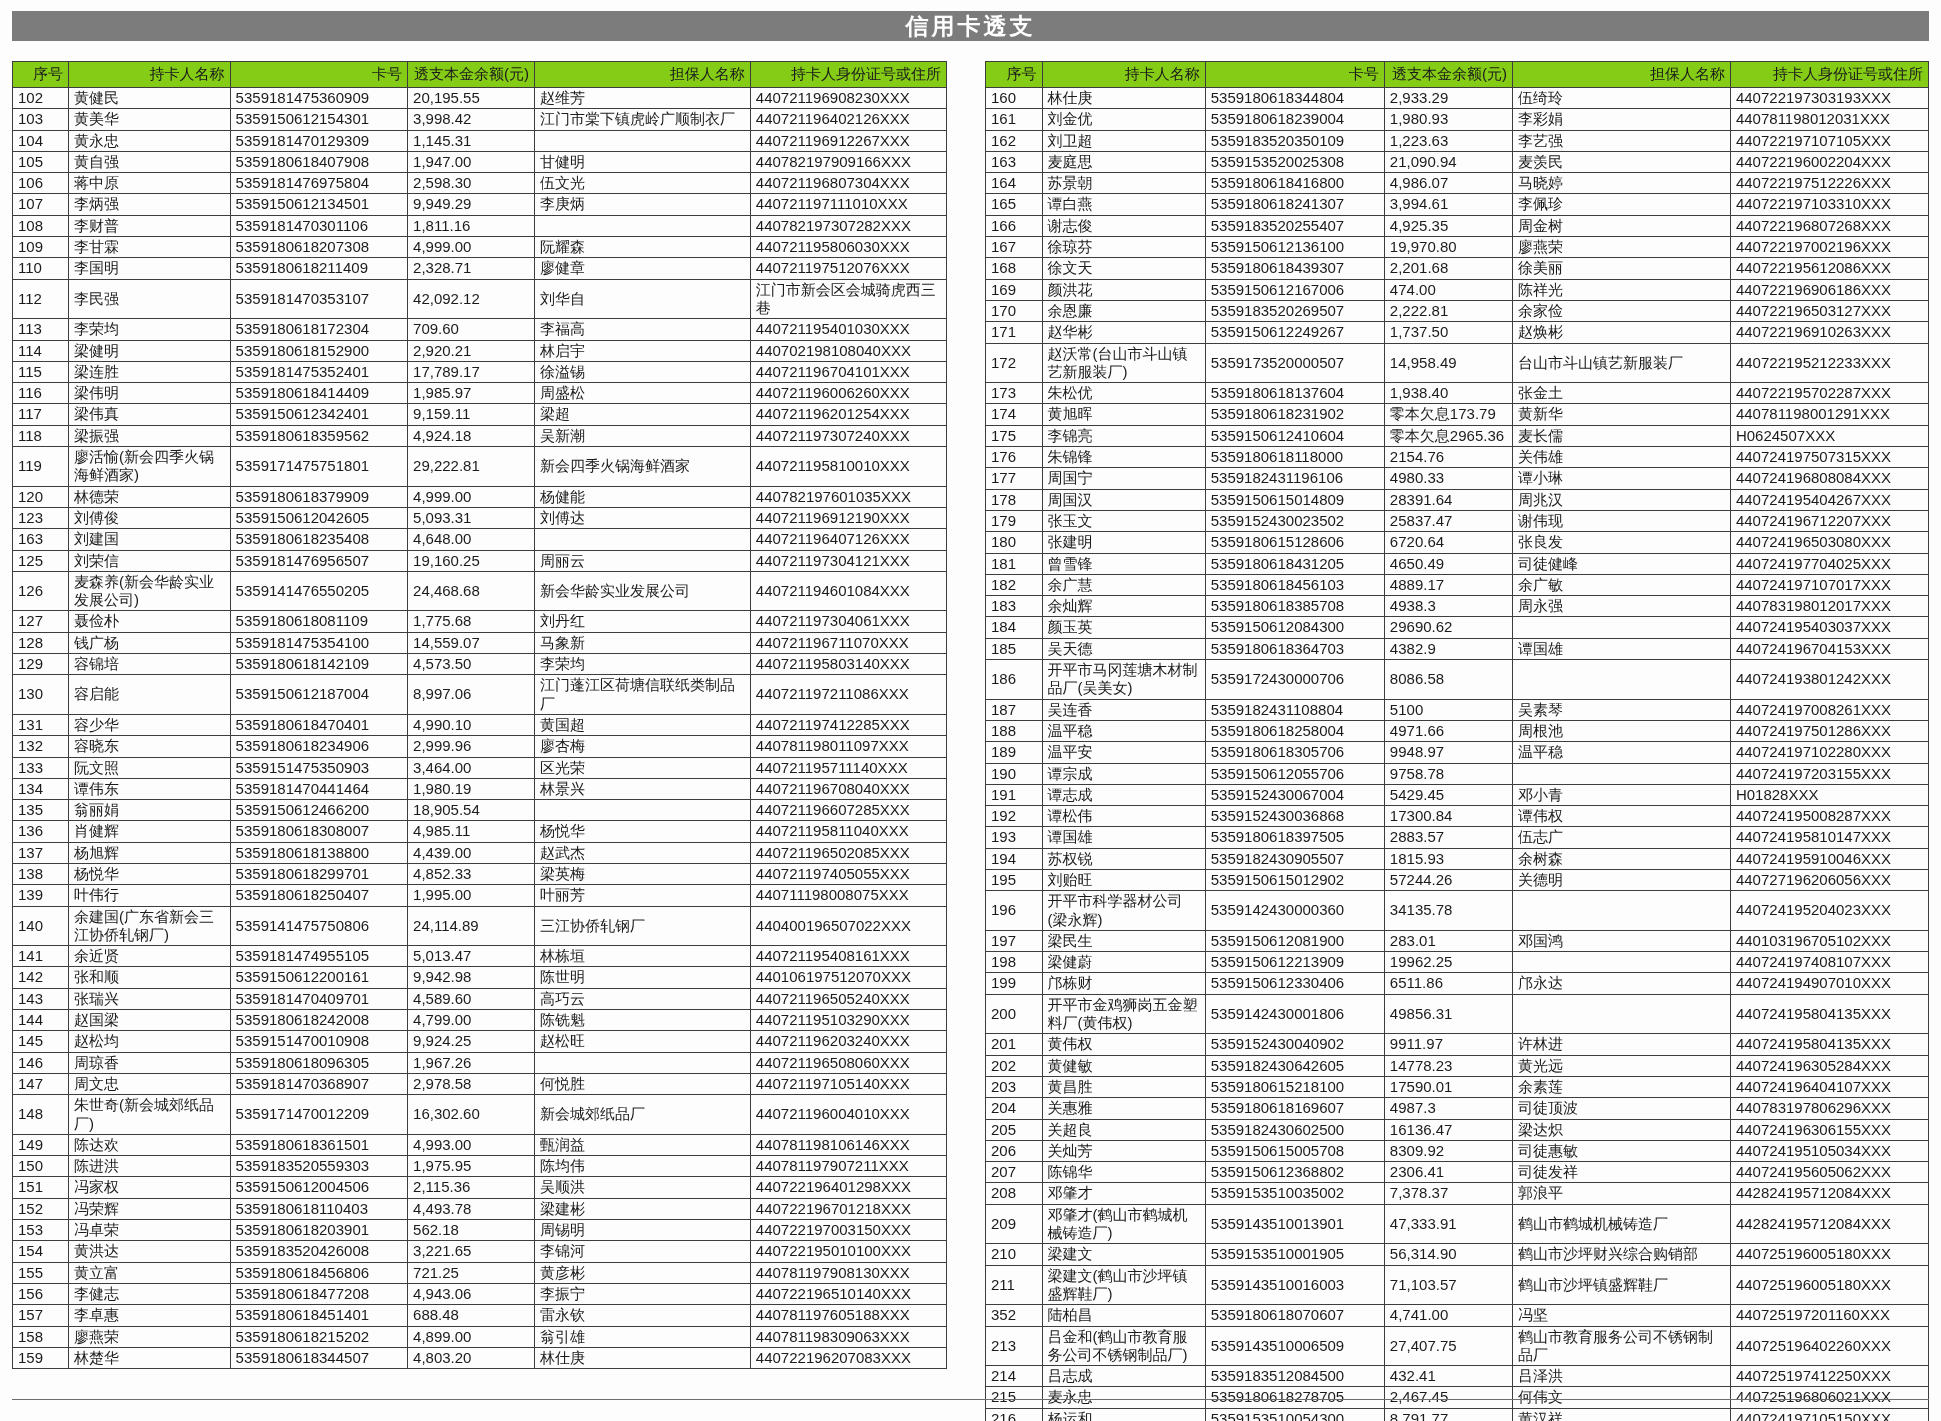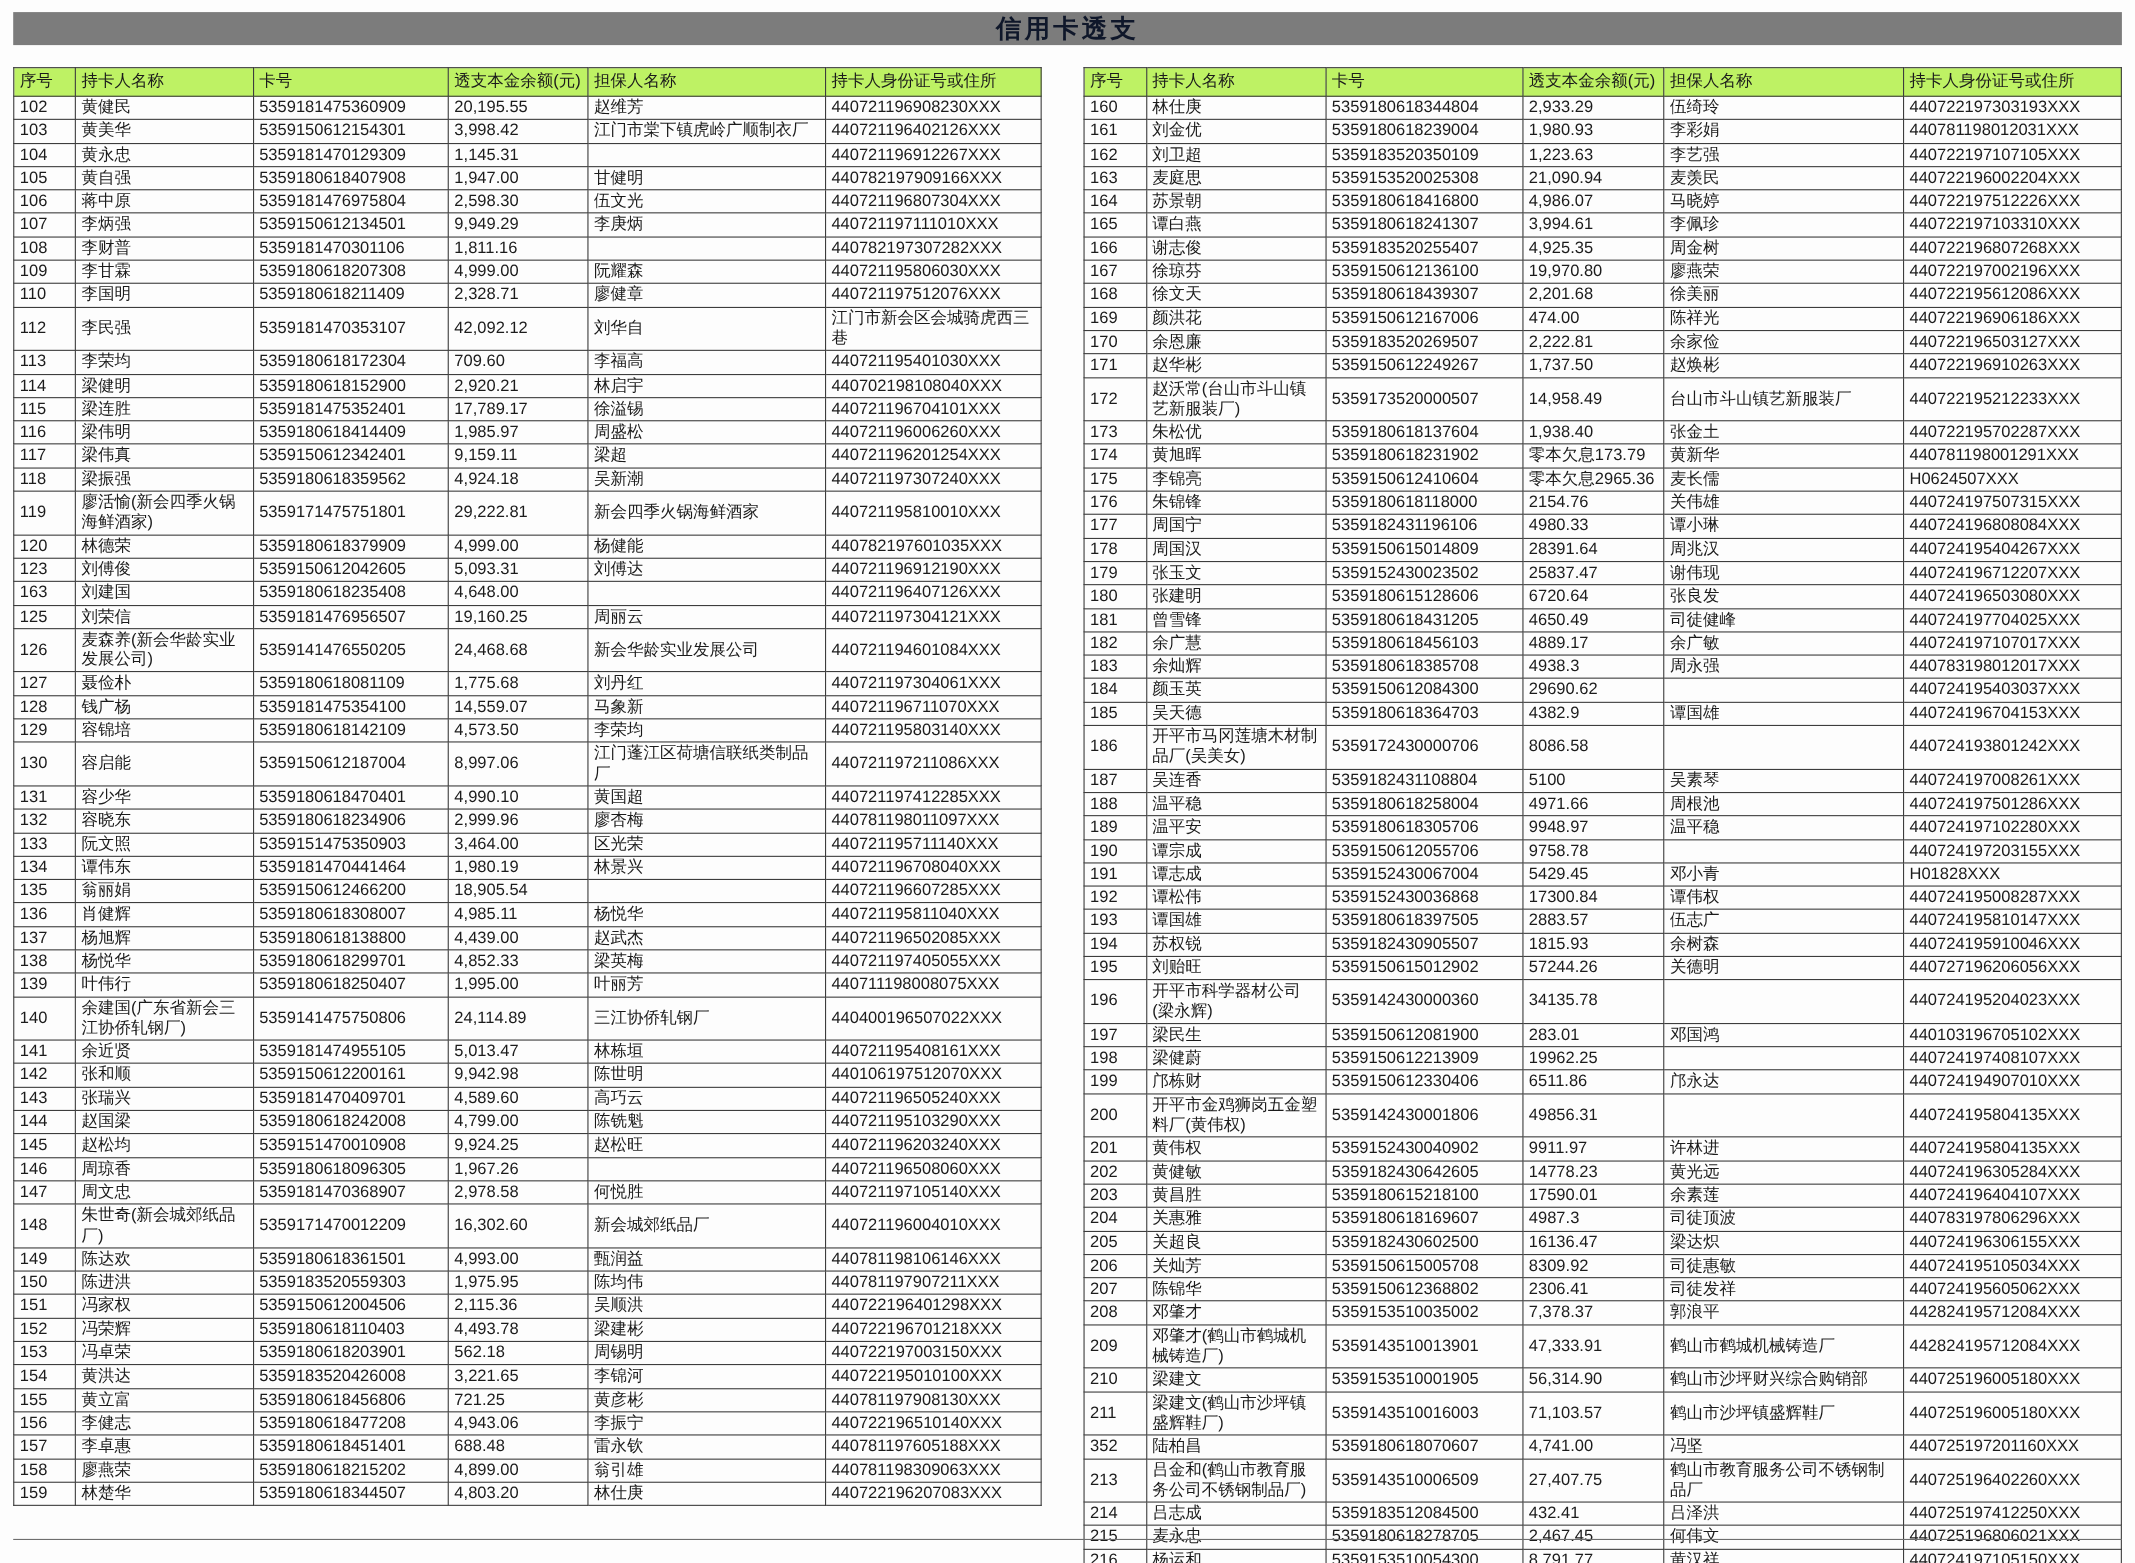--- a/index.html
+++ b/index.html
@@ -5,38 +5,38 @@
   html,body{margin:0;padding:0;}
   body{
     width:1941px;height:1421px;
     background:#ffffff;
     font-family:"Liberation Sans","DejaVu Sans",sans-serif;
     color:#1b1b1b;
   }
   .page{position:relative;width:1941px;height:1421px;background:#fdfdfd;overflow:hidden;}
   .title-bar{
     position:absolute;left:12px;top:11px;width:1917px;height:30px;
-    background:#7c7c7c;color:#0f172a;
+    background:#7c7c7c;color:#ffffff;
     font-size:23px;font-weight:bold;text-align:center;line-height:31px;letter-spacing:3px;
   }
   table.tbl{
     position:absolute;top:61px;
     border-collapse:collapse;table-layout:fixed;
     font-size:15px;line-height:1.22;
   }
   #left-table{left:12px;width:935px;}
   #right-table{left:985px;width:944px;}
   .tbl th,.tbl td{
     border:1px solid #3d3d3d;
     padding:1px 5px;
     text-align:left;vertical-align:middle;
     font-weight:normal;
     word-break:break-all;
   }
-  .tbl th{background:#bef264;height:23px;}
+  .tbl th{background:#84cc16;height:23px;text-align:right;}
   .tbl tbody tr{height:21px;}
   col.c-serial{width:6%;}
   col.c-name{width:17.3%;}
   col.c-card-number{width:19%;}
   col.c-balance{width:13.6%;}
   col.c-guarantor{width:23.1%;}
   col.c-id-or-address{width:21%;}
   .bottom-rule{
     position:absolute;left:12px;top:1399px;width:1917px;height:1px;
     background:#6e6e6e;

